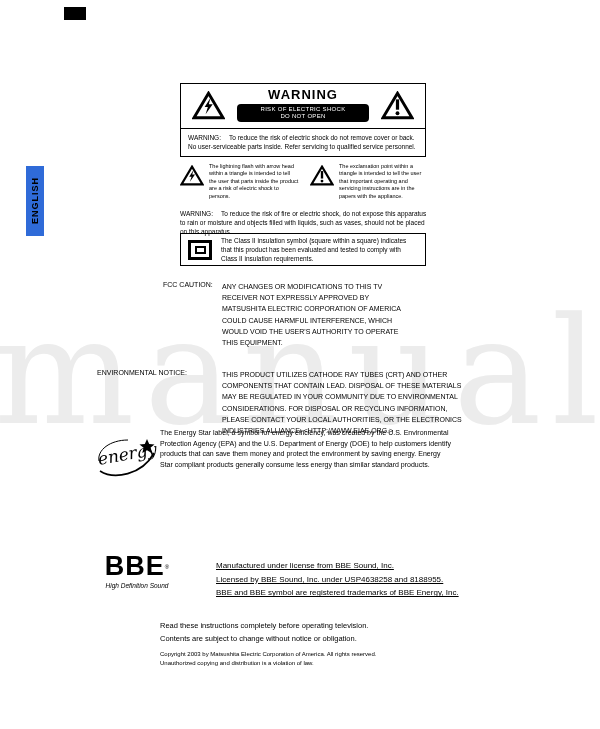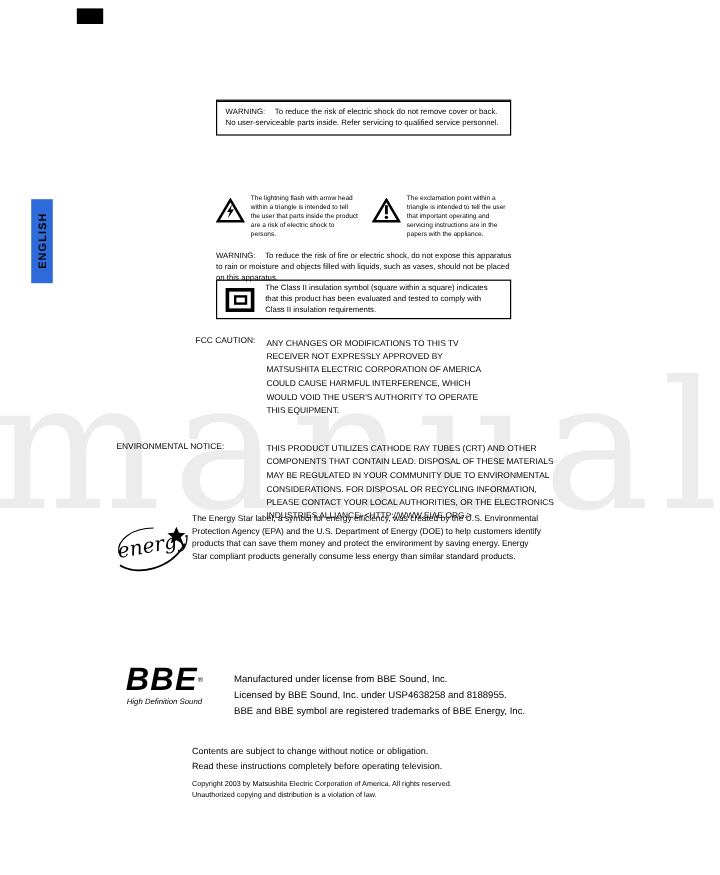--- a/index.html
+++ b/index.html
@@ -62,24 +62,24 @@
   .fcc-label { position:absolute; left:163px; top:281px; font-size:7px; }
   .fcc-text  { position:absolute; left:222px; top:281px; font-size:7px; line-height:1.6; white-space:pre-line; }
 
   .env-label { position:absolute; left:97px; top:369px; font-size:7px; }
   .env-text  { position:absolute; left:222px; top:369px; font-size:7px; line-height:1.6; white-space:pre-line; }
 
   .energy-logo { position:absolute; left:94px; top:431px; width:64px; height:50px; }
   .energy-text { position:absolute; left:160px; top:428px; width:292px; font-size:7px; line-height:1.5; }
 
   .bbe-logo { position:absolute; left:98px; top:553px; width:78px; text-align:center; }
-  .bbe-word { font-size:27px; font-weight:bold; font-style:italic; letter-spacing:1px; line-height:1; }
+  .bbe-word { font-size:27px; font-weight:bold; letter-spacing:1px; line-height:1; }
   .bbe-reg  { font-size:6px; vertical-align:super; }
   .bbe-tagline { font-size:6.5px; font-style:italic; margin-top:2px; }
-  .bbe-text { position:absolute; left:195px; top:559px; font-size:8px; line-height:1.7; }
+  .bbe-text { position:absolute; left:216px; top:559px; font-size:8px; line-height:1.7;text-decoration:underline; }
 
   .footer { position:absolute; left:160px; top:620px; }
   .footer .big   { font-size:7.5px; line-height:1.7; }
   .footer .small { font-size:6px;   line-height:1.6; }
   .footer .gap   { margin-top:4px; }
 </style>
 </head>
 <body>
 
 <div class="page">
@@ -88,20 +88,36 @@
 
   <div class="content">
 
     <div class="corner-mark"></div>
 
     <div class="english-tab">
       <span>ENGLISH</span>
     </div>
 
     <div class="warning-box">
+      <div class="warning-box-top">
+        <svg class="tri-large left" viewBox="0 0 100 90">
+          <path d="M50 7 L95 83 L5 83 Z" fill="none" stroke="#000" stroke-width="9"></path>
+          <path d="M56 22 L38 50 L48 50 L41 72 L63 41 L51 41 Z" fill="#000"></path>
+        </svg>
+        <div class="warning-title">WARNING</div>
+        <div class="risk-bar">
+          <div>RISK OF ELECTRIC SHOCK</div>
+          <div>DO NOT OPEN</div>
+        </div>
+        <svg class="tri-large right" viewBox="0 0 100 90">
+          <path d="M50 7 L95 83 L5 83 Z" fill="none" stroke="#000" stroke-width="9"></path>
+          <rect x="45" y="26" width="10" height="32" fill="#000"></rect>
+          <circle cx="50" cy="69" r="6" fill="#000"></circle>
+        </svg>
+      </div>
       <div class="warning-box-bottom">
         <span class="lbl">WARNING:</span><span>To reduce the risk of electric shock do not remove cover or back. No user-serviceable parts inside. Refer servicing to qualified service personnel.</span>
       </div>
     </div>
 
     <div class="tri-notes">
       <div class="tri-note">
         <svg class="tri-small" viewBox="0 0 100 90">
           <path d="M50 7 L95 83 L5 83 Z" fill="none" stroke="#000" stroke-width="9"></path>
           <path d="M56 22 L38 50 L48 50 L41 72 L63 41 L51 41 Z" fill="#000"></path>
@@ -159,20 +175,20 @@
       </div>
       <div class="bbe-tagline">High Definition Sound</div>
     </div>
     <div class="bbe-text">
       <div>Manufactured under license from BBE Sound, Inc.</div>
       <div>Licensed by BBE Sound, Inc. under USP4638258 and 8188955.</div>
       <div>BBE and BBE symbol are registered trademarks of BBE Energy, Inc.</div>
     </div>
 
     <div class="footer">
+      <div class="big">Read these instructions completely before operating television.</div>
       <div class="big">Contents are subject to change without notice or obligation.</div>
-      <div class="big">Read these instructions completely before operating television.</div>
       <div class="small gap">Copyright 2003 by Matsushita Electric Corporation of America. All rights reserved.</div>
       <div class="small">Unauthorized copying and distribution is a violation of law.</div>
     </div>
 
   </div>
 </div>
 
 </body></html>

